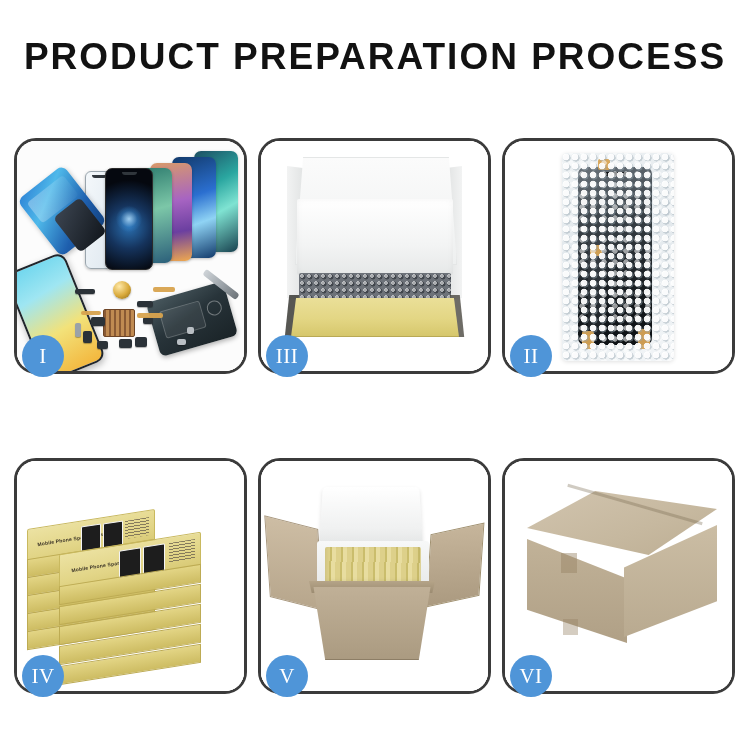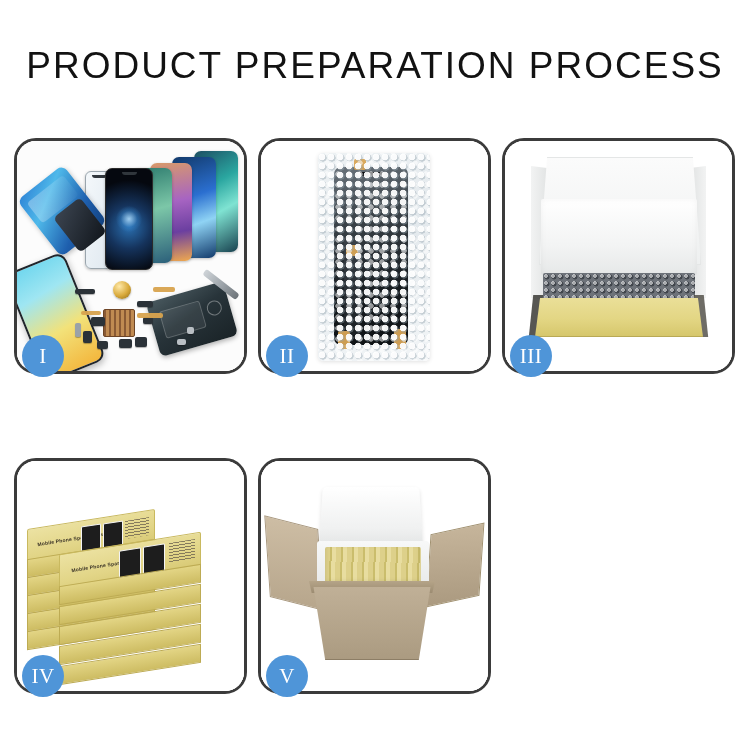--- a/index.html
+++ b/index.html
@@ -16,25 +16,25 @@
   }
 
   
   #header {
     text-align: center;
     padding-top: 38px;
   }
   #page-title {
     font-family: "Liberation Sans", sans-serif;
     font-size: 37px;
-    font-weight: 400;
+    font-weight: 700;
     letter-spacing: 2.0px;
     color: #121212;
     line-height: 1.05;
-    margin: 9px;
+    margin: 0;
     white-space: nowrap;
   }
   #page-subtitle {
     font-family: "Liberation Sans", sans-serif;
     font-size: 15.5px;
     font-weight: 400;
     color: #1d1d1d;
     margin: 11px 0 0 0;
     letter-spacing: 0.15px;
     white-space: nowrap;
@@ -434,54 +434,54 @@
         <div class="chip" style="left:58px;top:182px;width:6px;height:14px;background:#9aa2a8;"></div>
         <div class="chip" style="left:160px;top:198px;width:9px;height:6px;background:#b9bfc4;"></div>
         <div class="chip" style="left:170px;top:186px;width:7px;height:7px;background:#b9bfc4;"></div>
       </div>
     </div>
     <div class="badge">I</div>
   </div>
 
   <div class="panel">
     <div class="panel-inner">
+      <div class="scene3">
+        <div class="box3-flapl"></div>
+        <div class="box3-flapr"></div>
+        <div class="box3-lidback"></div>
+        <div class="box3-foam"></div>
+        <div class="box3-bubble"></div>
+        <div class="box3-sidel"></div>
+        <div class="box3-sider"></div>
+        <div class="box3-front"></div>
+      </div>
+    </div>
+    <div class="badge">III</div>
+  </div>
+
+  <div class="panel">
+    <div class="panel-inner">
       <div class="scene2">
         <div class="bubble-pack">
           <div class="inner-screen"></div>
           <div class="screen-cable"></div>
           <div class="tape" style="left:36px;top:6px;"></div>
           <div class="tape" style="left:28px;top:92px;"></div>
           <div class="tape" style="left:20px;top:178px;height:18px;"></div>
           <div class="tape" style="left:76px;top:176px;height:20px;"></div>
           <div class="bubbles"></div>
           <div class="bubbles-2"></div>
         </div>
       </div>
     </div>
     <div class="badge">II</div>
   </div>
 
   <div class="panel">
     <div class="panel-inner">
-      <div class="scene3">
-        <div class="box3-flapl"></div>
-        <div class="box3-flapr"></div>
-        <div class="box3-lidback"></div>
-        <div class="box3-foam"></div>
-        <div class="box3-bubble"></div>
-        <div class="box3-sidel"></div>
-        <div class="box3-sider"></div>
-        <div class="box3-front"></div>
-      </div>
-    </div>
-    <div class="badge">III</div>
-  </div>
-
-  <div class="panel">
-    <div class="panel-inner">
       <div class="scene4">
         <div class="stack">
 
           <div class="sbox" style="left:4px;top:38px;width:126px;height:34px;">
             <div class="lid"></div>
             <div class="lbl" style="left:10px;top:17px;transform:rotate(-9deg);">Mobile Phone Spare Parts</div>
             <div class="lblimg" style="left:54px;top:6px;width:18px;height:24px;transform:skewY(-9deg);"></div>
             <div class="lblimg" style="left:76px;top:3px;width:18px;height:24px;transform:skewY(-9deg);"></div>
             <div class="lbltext" style="left:98px;top:0px;width:24px;height:18px;transform:skewY(-9deg);"></div>
           </div>
@@ -538,14 +538,27 @@
         <div class="foam-lid"></div>
         <div class="foam-box"></div>
         <div class="yellow-stack"></div>
         <div class="c5-rim"></div>
         <div class="c5-body"></div>
       </div>
     </div>
     <div class="badge">V</div>
   </div>
 
+  <div class="panel">
+    <div class="panel-inner">
+      <div class="scene6">
+        <div class="c6-top"></div>
+        <div class="c6-left"></div>
+        <div class="c6-right"></div>
+        <div class="c6-seam"></div>
+        <div class="c6-tape1"></div>
+        <div class="c6-tape2"></div>
+      </div>
+    </div>
+    <div class="badge">VI</div>
+  </div>
 
 </div>
 
 </body></html>

